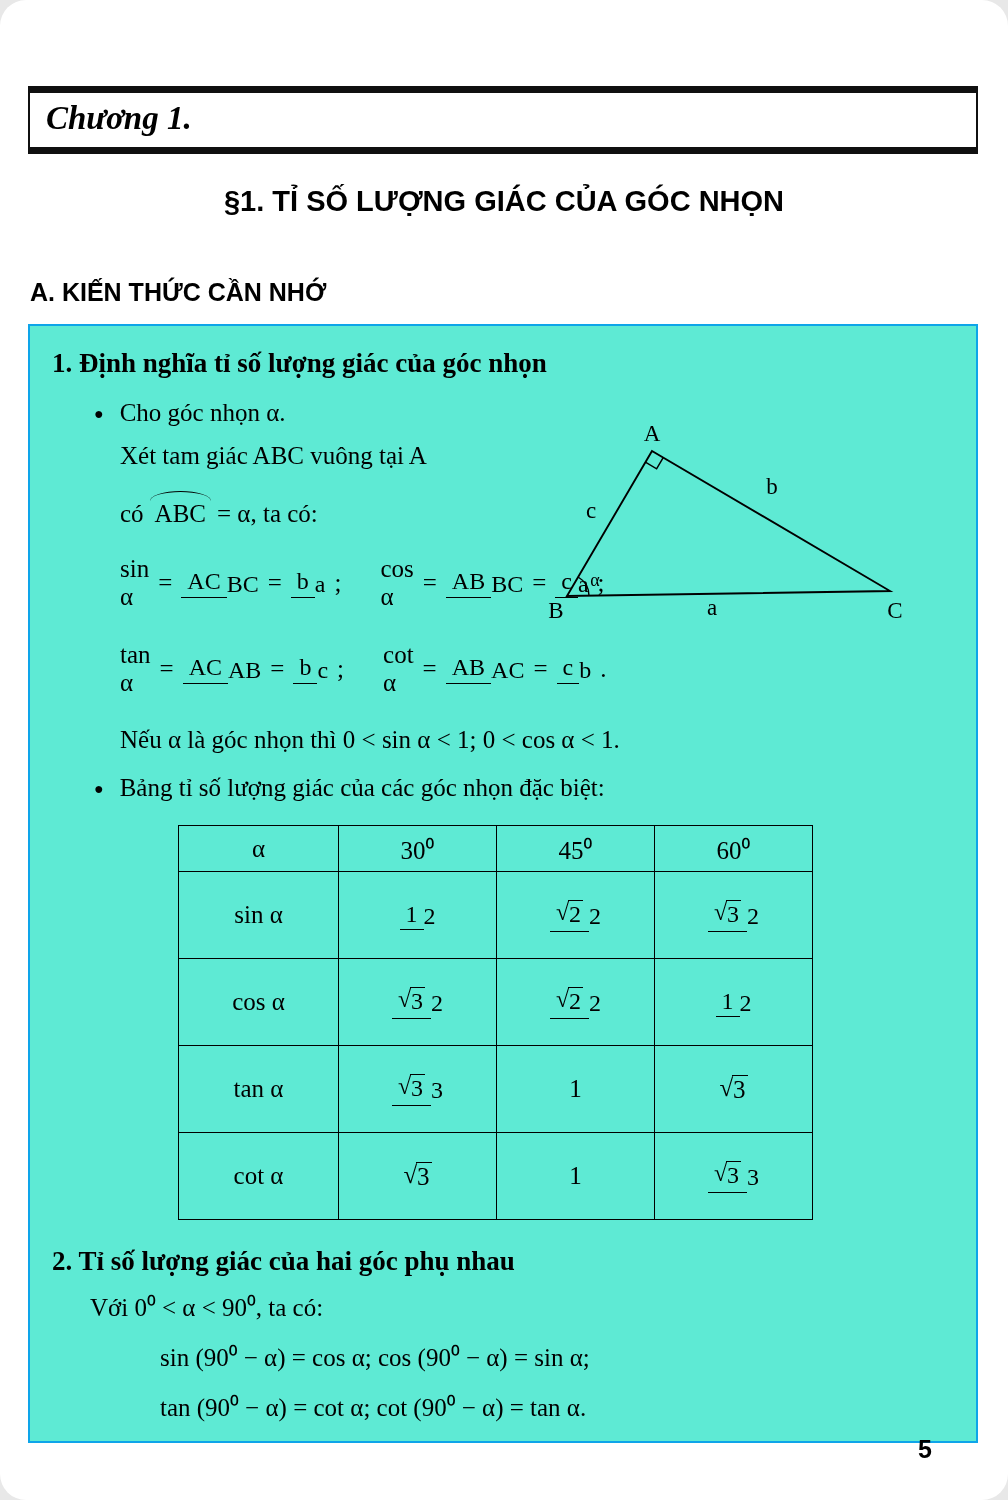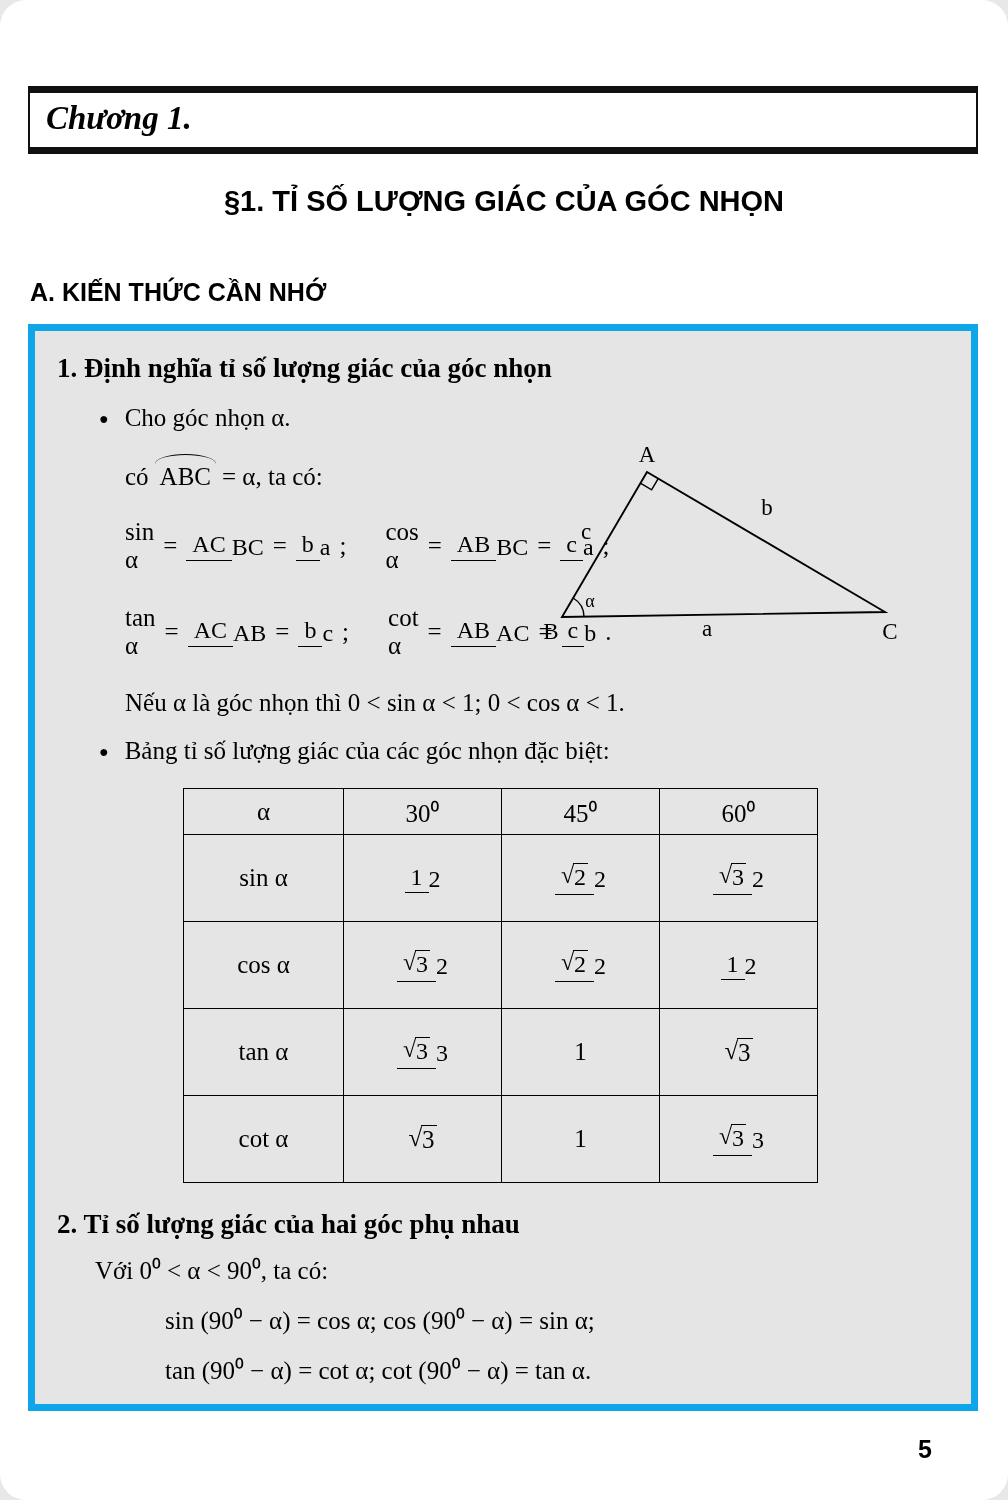--- a/index.html
+++ b/index.html
@@ -44,23 +44,23 @@
 
   .part-heading {
     position: absolute; left: 30px; top: 278px;
     font-family: "Liberation Sans", sans-serif;
     font-weight: bold; font-size: 25px; margin: 0;
   }
 
   
   .main-box {
     position: absolute; left: 28px; top: 324px; width: 950px;
-    border: 7px solid #0ea5e9;
+    border: 2px solid #0ea5e9;
     padding: 10px 14px 18px 12px;
-    background: #e5e5e5;
+    background: #5eead4;
   }
   .item-heading {
     font-size: 27px; font-weight: bold; margin: 12px 0 6px 10px;
   }
   .bullet-line {
     display: flex; align-items: baseline; gap: 16px;
     margin: 20px 0 6px 52px; font-size: 25px;
   }
   .bullet-dot { font-size: 16px; line-height: 25px; transform: translateY(-2px); }
 
@@ -132,20 +132,21 @@
 
     <div class="item-heading">1. Định nghĩa tỉ số lượng giác của góc nhọn</div>
 
     <div class="bullet-line">
       <span class="bullet-dot">●</span>
       <span>Cho góc nhọn α.</span>
     </div>
 
     <div class="content-with-figure">
       <div class="text-col">
+        <p class="line-xet">Xét tam giác ABC vuông tại A</p>
         <p class="angle-line">
           <span>có</span><span class="overarc">ABC</span><span>= α, ta có:</span>
         </p>
         <div class="formula-line" id="formula-line-1">
             <span class="formula">
               <span class="fpart">sin α</span>
               <span class="eq">=</span>
               <span class="frac">
                 <span class="fnum">AC</span>
                 <span class="fden">BC</span>

